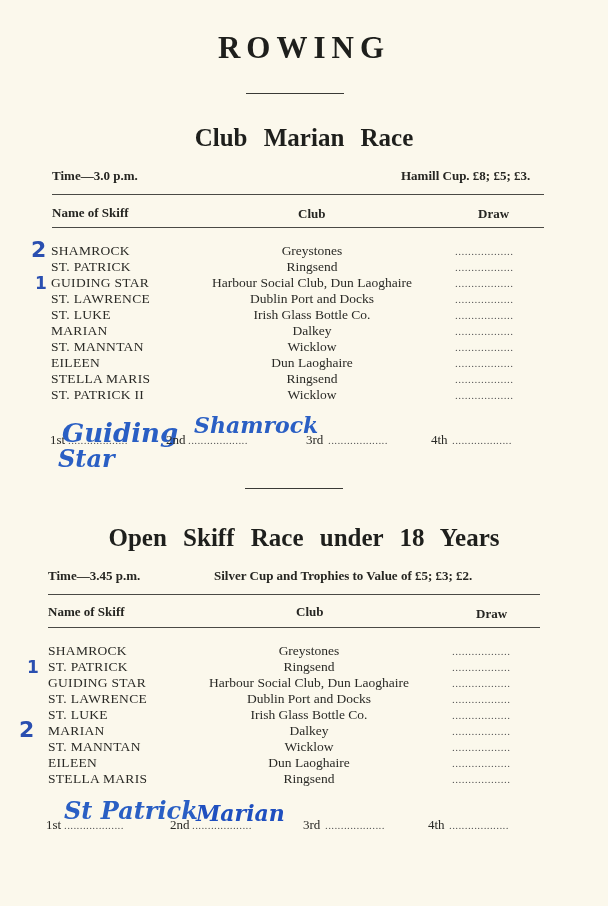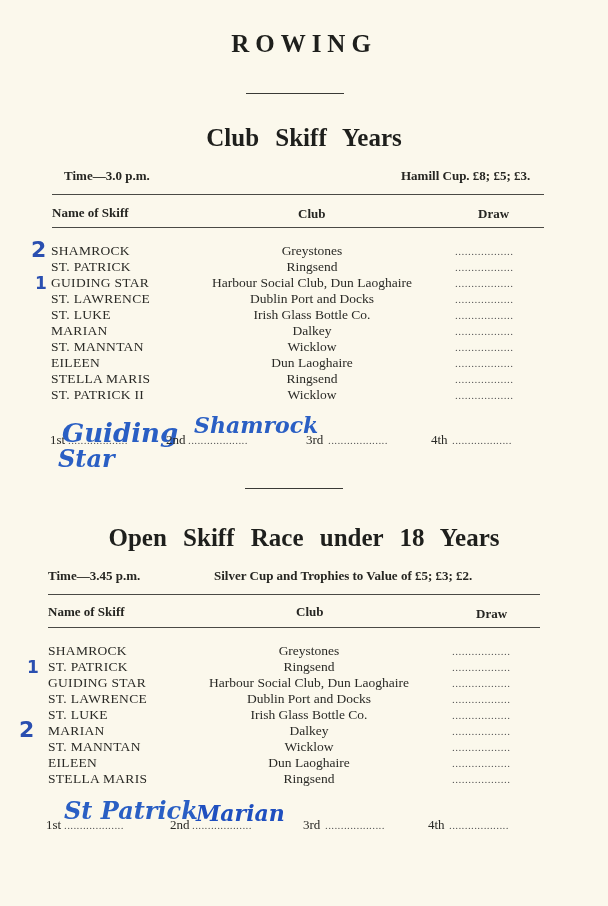--- a/index.html
+++ b/index.html
@@ -6,21 +6,21 @@
   body {
     width:608px; height:906px; overflow:hidden;
     background:#fbf8ec;
     font-family:"Liberation Serif","DejaVu Serif",serif;
     color:#2a2a26;
     position:relative;
   }
   .abs { position:absolute; }
   .title {
     left:0; width:608px; top:30px; text-align:center;
-    font-size:25px; font-weight:bold; letter-spacing:6px; color:#1e1f1c;
+    font-size:31px; font-weight:bold; letter-spacing:6px; color:#1e1f1c;
   }
   .rule-short { height:1px; background:#3a3a36; }
   .race-title {
     left:0; width:608px; text-align:center;
     font-size:25px; font-weight:bold; word-spacing:10px; color:#1e1f1c;
   }
   .meta { font-size:13px; font-weight:bold; color:#262622; }
   .rule { height:1px; background:#4a4a45; }
   .colhead { font-size:13px; font-weight:bold; color:#262622; }
   .row { position:absolute; left:0; width:608px; height:16px; font-size:13.5px; }
@@ -37,22 +37,22 @@
   }
   .mark { position:absolute; color:#2a4fb0; font-weight:bold; font-family:"DejaVu Sans",sans-serif; }
 </style>
 </head>
 <body>
 
 <div class="abs title">ROWING</div>
 <div class="abs rule-short" style="left:246px; top:93px; width:98px;"></div>
 
 <section>
-  <div class="abs race-title" style="top:124px;">Club Skiff Years</div>
-  <div class="abs meta" style="left:64px; top:168px;">Time—3.0 p.m.</div>
+  <div class="abs race-title" style="top:124px;">Club Marian Race</div>
+  <div class="abs meta" style="left:52px; top:168px;">Time—3.0 p.m.</div>
   <div class="abs meta" style="left:383px; top:168px;margin-left:18px;">Hamill Cup. £8; £5; £3.</div>
   <div class="abs rule" style="left:52px; top:194px; width:492px;"></div>
   <div class="abs colhead" style="left:52px; top:205px;">Name of Skiff</div>
   <div class="abs colhead" style="left:298px; top:206px;">Club</div>
   <div class="abs colhead" style="left:478px; top:206px;">Draw</div>
   <div class="abs rule" style="left:52px; top:227px; width:492px;"></div>
 
   <div>
     <div class="row" style="top:243px;">
       <span class="mark" style="left:31px; top:-6px; font-size:22px;">2</span>

